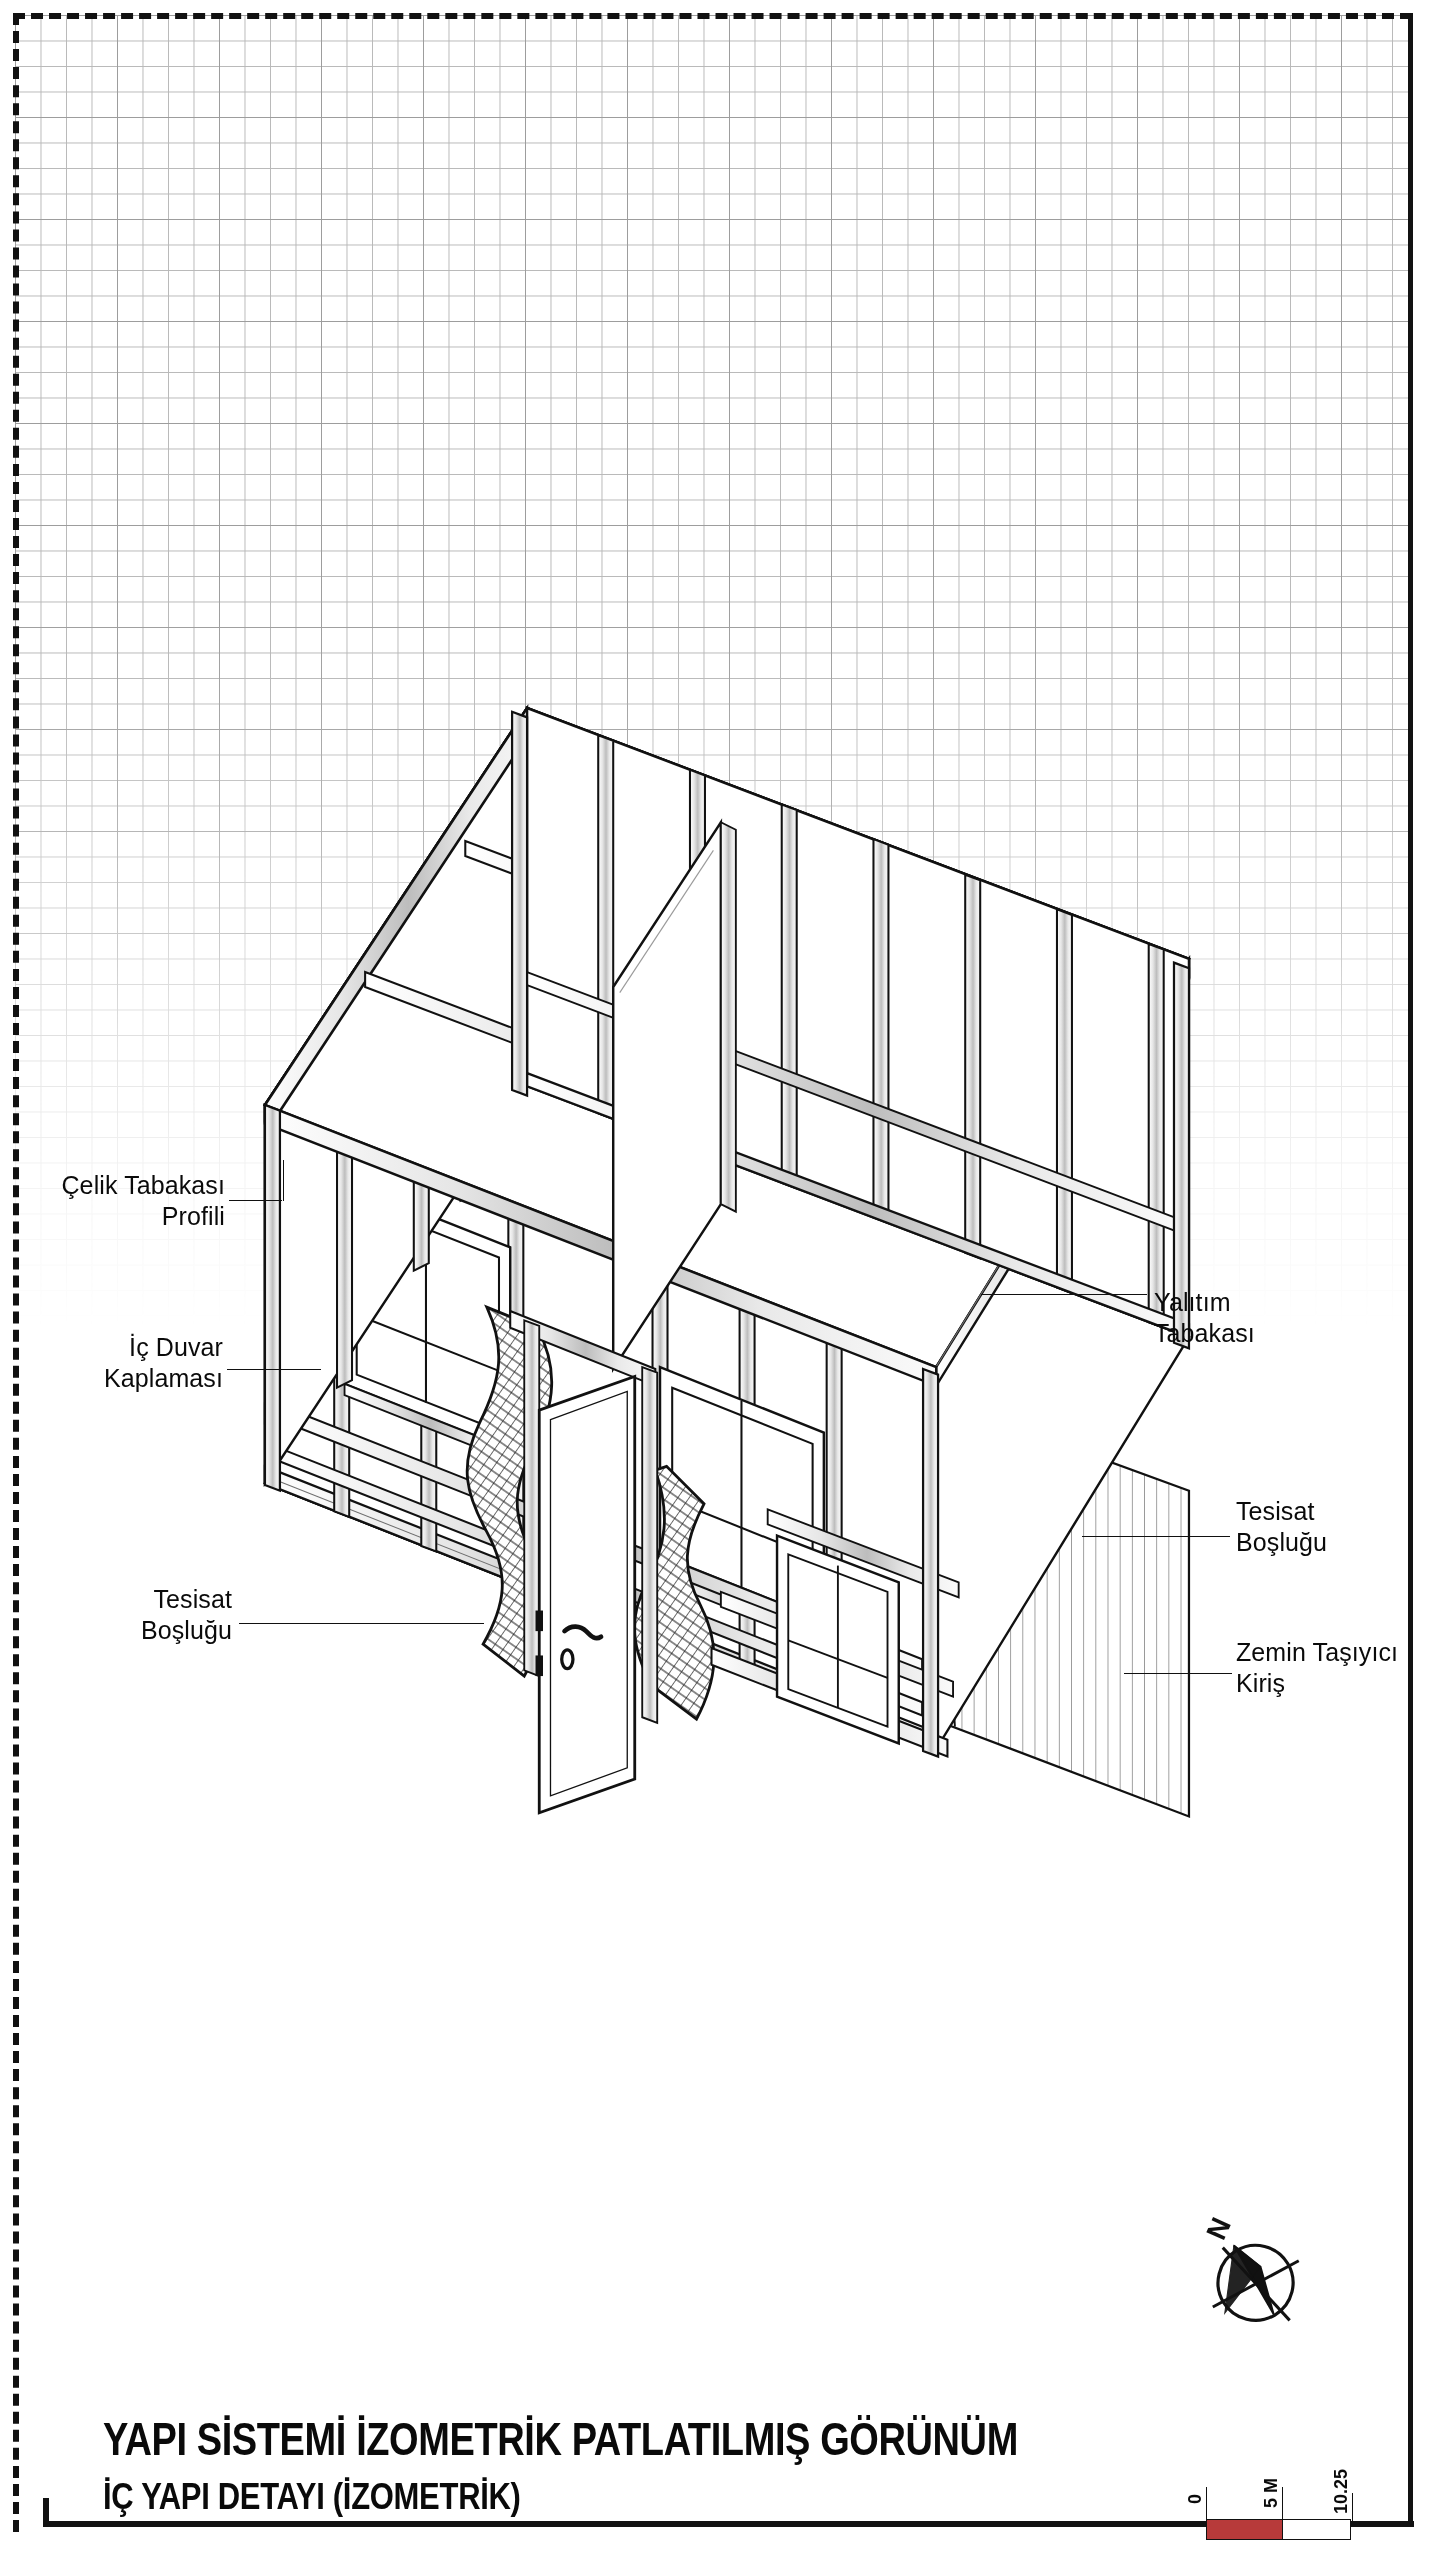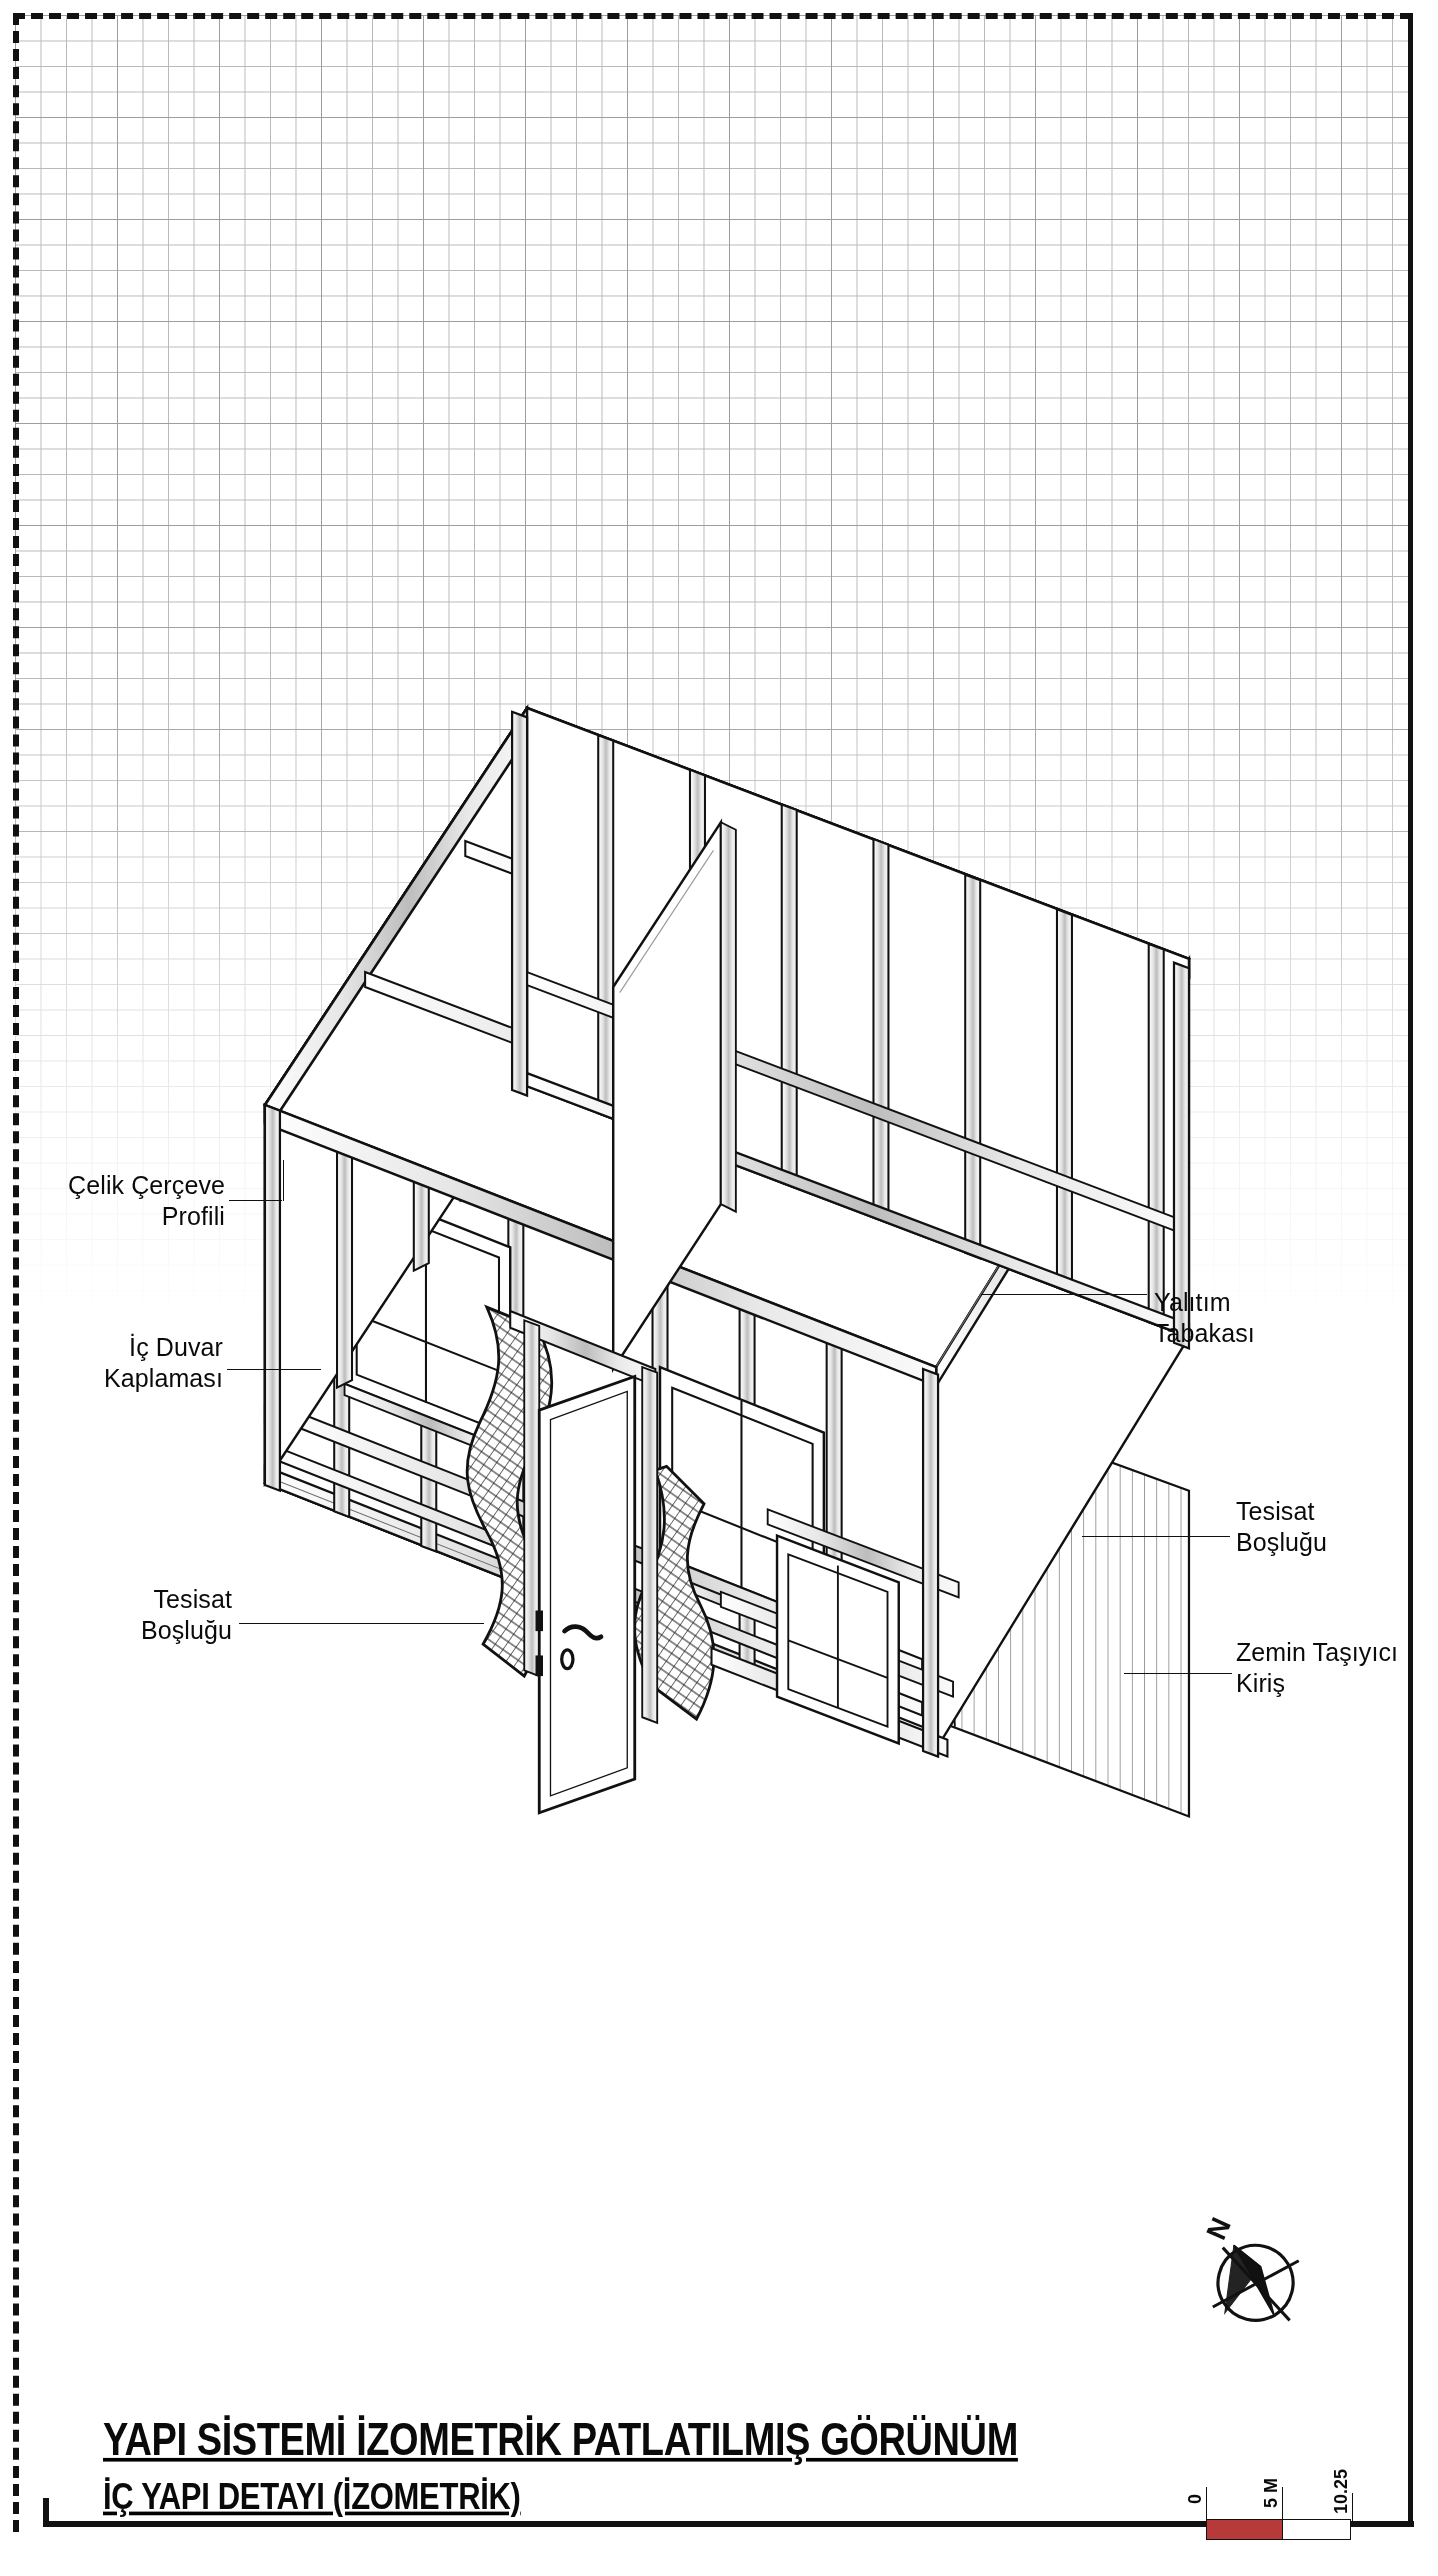--- a/index.html
+++ b/index.html
@@ -106,21 +106,20 @@
     left: 0; top: 0;
     width: 1438px; height: 2576px;
     pointer-events: none;
   }
 
   
   #titleblock {
     position: absolute;
     left: 103px; top: 2414px;
     width: 1002px;
-    text-decoration: underline;
   }
   .title-main {
     font-family: "Liberation Sans", sans-serif;
     font-size: 38px;
     font-weight: bold;
     letter-spacing: -0.4px;
     color: #0a0a0a;
     transform: scaleY(1.22);
     transform-origin: left top;
     white-space: nowrap;
@@ -393,21 +392,21 @@
   <div class="leader" style="left:227px; top:1369px; width:94px;"></div>
 
   <div class="leader" style="left:239px; top:1623px; width:245px;"></div>
 
   <div class="leader" style="left:981px; top:1294px; width:166px;"></div>
 
   <div class="leader" style="left:1082px; top:1536px; width:148px;"></div>
 
   <div class="leader" style="left:1124px; top:1673px; width:108px;"></div>
 
-  <div class="label right-align" style="left:0px; top:1170px; width:225px;">Çelik Çerçeve
+  <div class="label right-align" style="left:0px; top:1170px; width:225px;">Çelik Tabakası
 Profili</div>
 
   <div class="label right-align" style="left:0px; top:1332px; width:223px;">İç Duvar
 Kaplaması</div>
 
   <div class="label right-align" style="left:0px; top:1584px; width:232px;">Tesisat
 Boşluğu</div>
 
   <div class="label left-align" style="left:1154px; top:1255px; width:272px;margin-top:32px;">Yalıtım
 Tabakası</div>

